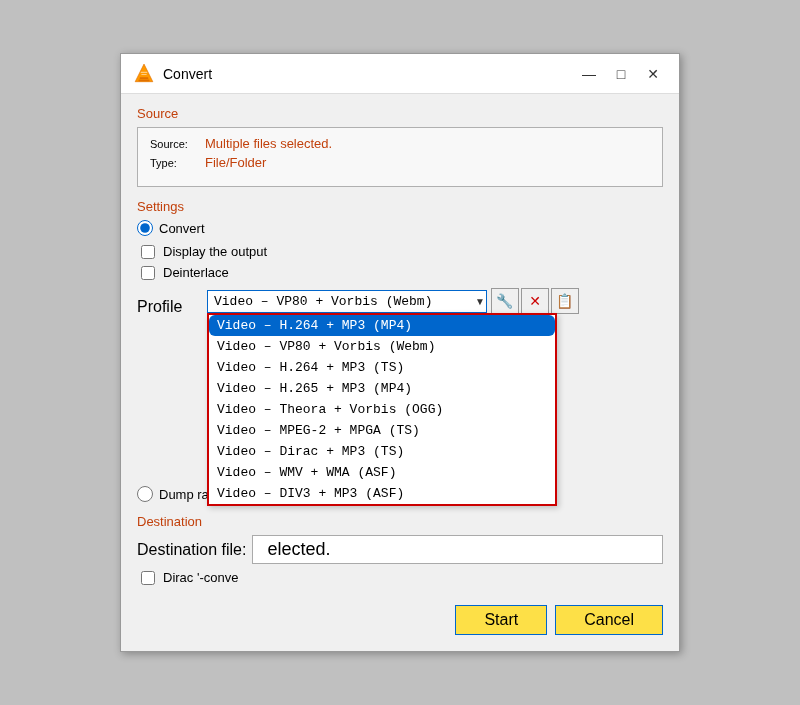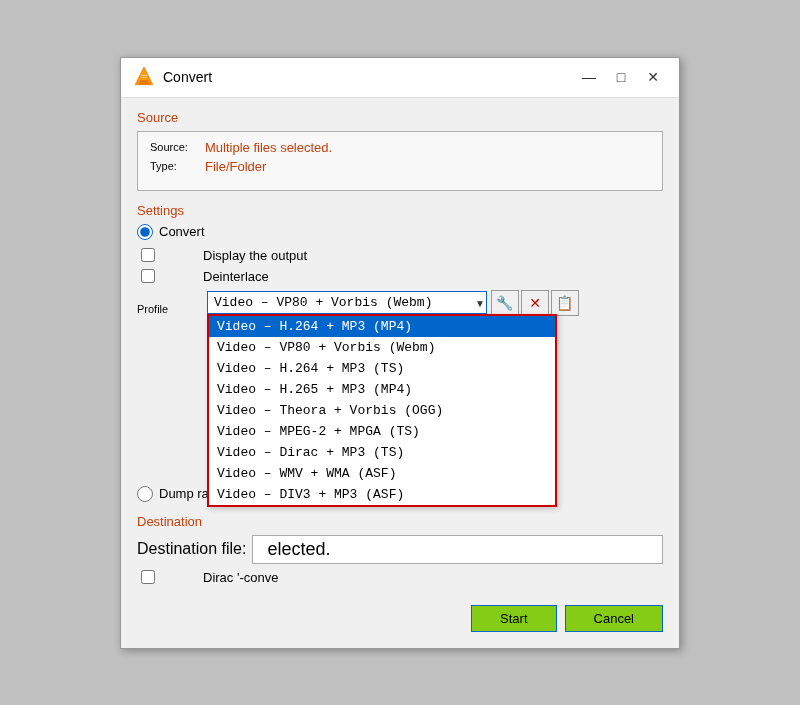--- a/index.html
+++ b/index.html
@@ -99,37 +99,36 @@
       margin-right: 6px;
       accent-color: #0066cc;
       width: 16px;
       height: 16px;
     }
     .checkbox-row {
       display: flex;
       align-items: center;
       margin-bottom: 6px;
       margin-left: 4px;
-      gap: 40px;
     }
     .checkbox-row input[type="checkbox"] {
       margin-right: 8px;
       width: 14px;
       height: 14px;
     }
 
     .profile-row {
       display: flex;
       align-items: center;
       margin-bottom: 8px;
       position: relative;
     }
     .profile-label {
       width: 70px;
-      font-size: 11px;
+      font-size: 16px;
       color: #000;
       margin-top: 12px;
     }
     .profile-select-wrapper {
       position: relative;
       display: inline-block;
     }
     .profile-select {
       appearance: none;
       -webkit-appearance: none;
@@ -182,20 +181,21 @@
       z-index: 100;
       box-shadow: 2px 2px 6px rgba(0,0,0,0.2);
     }
     .dropdown-item {
       padding: 3px 8px;
       font-size: 13px;
       font-family: 'Courier New', monospace;
       cursor: pointer;
       white-space: nowrap;
       color: #000;
+      border-radius: 6px;
     }
     .dropdown-item.selected {
       background: #0066cc;
       color: white;
     }
     .dropdown-scroll {
       max-height: 200px;
       overflow-y: auto;
     }
     .dropdown-scroll::-webkit-scrollbar { width: 10px; }
@@ -237,22 +237,22 @@
 
     .bottom-buttons {
       display: flex;
       justify-content: flex-end;
       gap: 8px;
       padding-top: 8px;
     }
     .action-btn {
       padding: 5px 28px;
       border: 1px solid #0066cc;
-      background: #84cc16;
-      font-size: 13px;
+      background: #fde047;
+      font-size: 16px;
       cursor: pointer;
       color: #000;
     }
 
     
     .vlc-cone {
       width: 22px;
       height: 22px;
     }
   </style>

